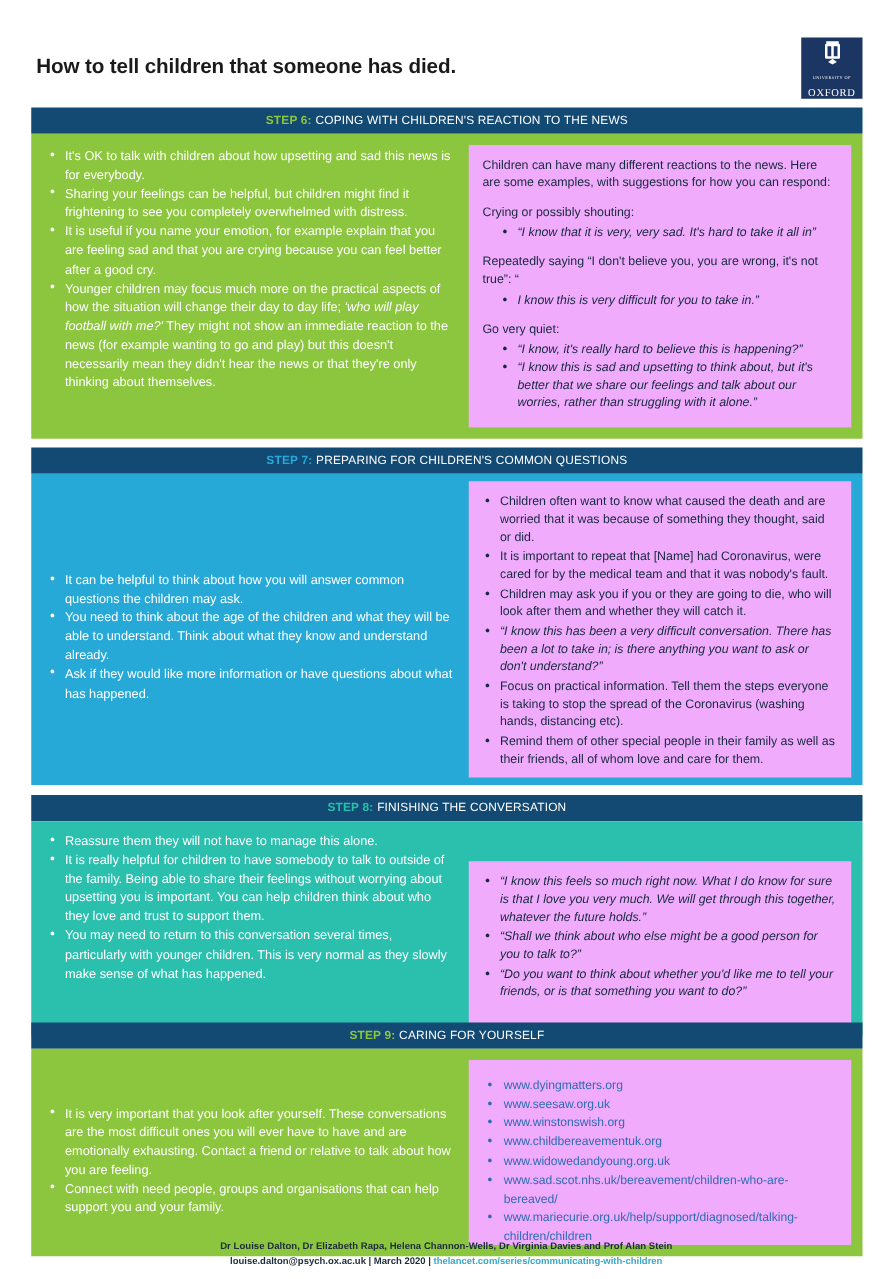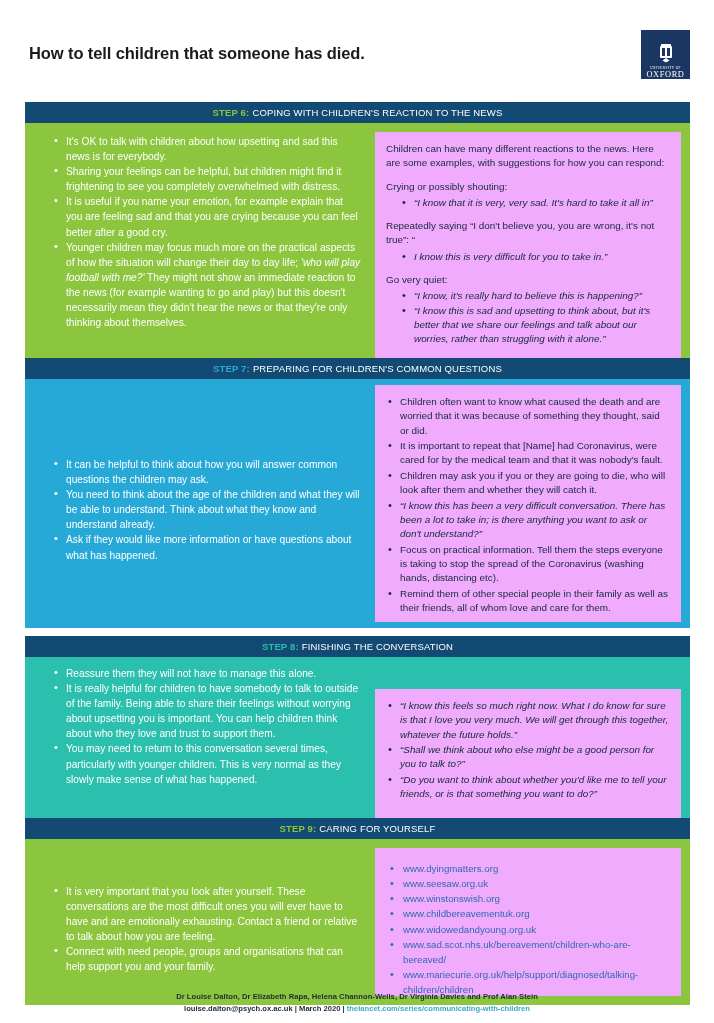--- a/index.html
+++ b/index.html
@@ -16,21 +16,21 @@
     position: absolute; left: 0; top: 0; width: 714px; height: 86px;
   }
   .title {
     position: absolute; left: 29px; top: 44px;
     font-size: 16.5px; font-weight: bold; color: #1a1a1a;
     letter-spacing: -0.1px;
   }
   .oxford-logo {
     position: absolute; left: 641px; top: 30px;
     width: 49px; height: 49px; background: #1c3664;
-    display: flex; flex-direction: column; align-items: center; justify-content: flex-end;
+    display: flex; flex-direction: column; align-items: center; justify-content: space-between;
     padding-top: 2px;
   }
   .oxford-crest { width: 18px; height: 20px; position: relative; }
   .oxford-crest svg { display:block; }
   .ox-univ {
     color: #fff; font-size: 3.4px; letter-spacing: 0.4px;
     margin-top: 3px; font-family: "Liberation Serif", serif;
   }
   .ox-name {
     color: #fff; font-size: 8.4px; letter-spacing: 0.6px;
@@ -68,21 +68,21 @@
     padding-left: 13px;
     margin-bottom: 1px;
   }
   ul.bullets > li:before {
     content: "\2022";
     position: absolute; left: 1px; top: -1px;
     font-size: 11px; line-height: 1.45;
   }
 
   
-  .col-left .inner { padding: 11px 13px 11px 27px; }
+  .col-left .inner { padding: 11px 13px 11px 13px; }
   .col-left ul.bullets > li {
     color: #ffffff; font-size: 10.2px; line-height: 1.48;
     padding-left: 14px; margin-bottom: 0px;
   }
   .col-left ul.bullets > li:before { color: #ffffff; left: 2px; }
   .col-left em { font-style: italic; }
 
   
   .wp-para {
     font-size: 9.9px; color: #16283d; line-height: 1.44;
@@ -148,21 +148,21 @@
           <rect x="10" y="5" width="3" height="8" fill="#1c3664"></rect>
           <rect x="4" y="1" width="10" height="2.4" fill="#ffffff"></rect>
           <path d="M9 15 L12.5 17.5 L9 19.5 L5.5 17.5 Z" fill="#ffffff"></path>
         </svg>
       </span>
       <div class="ox-univ">UNIVERSITY OF</div>
       <div class="ox-name">OXFORD</div>
     </div>
   </div>
 
-  <div class="section" id="sec6" style="top:102px;">
+  <div class="section" id="sec6" style="top:86px;">
     <div class="sec-header">
       <span class="step-no" style="color:#8cc63e">STEP 6:</span>
       <span class="step-title">COPING WITH CHILDREN'S REACTION TO THE NEWS</span>
     </div>
     <div class="sec-body" style="background:#8cc63e; height:244px;">
       <div class="col-left">
         <div class="inner">
           <ul class="bullets">
             <li>It's OK to talk with children about how upsetting and sad this news is for everybody.</li>
             <li>Sharing your feelings can be helpful, but children might find it frightening to see you completely overwhelmed with distress.</li>

